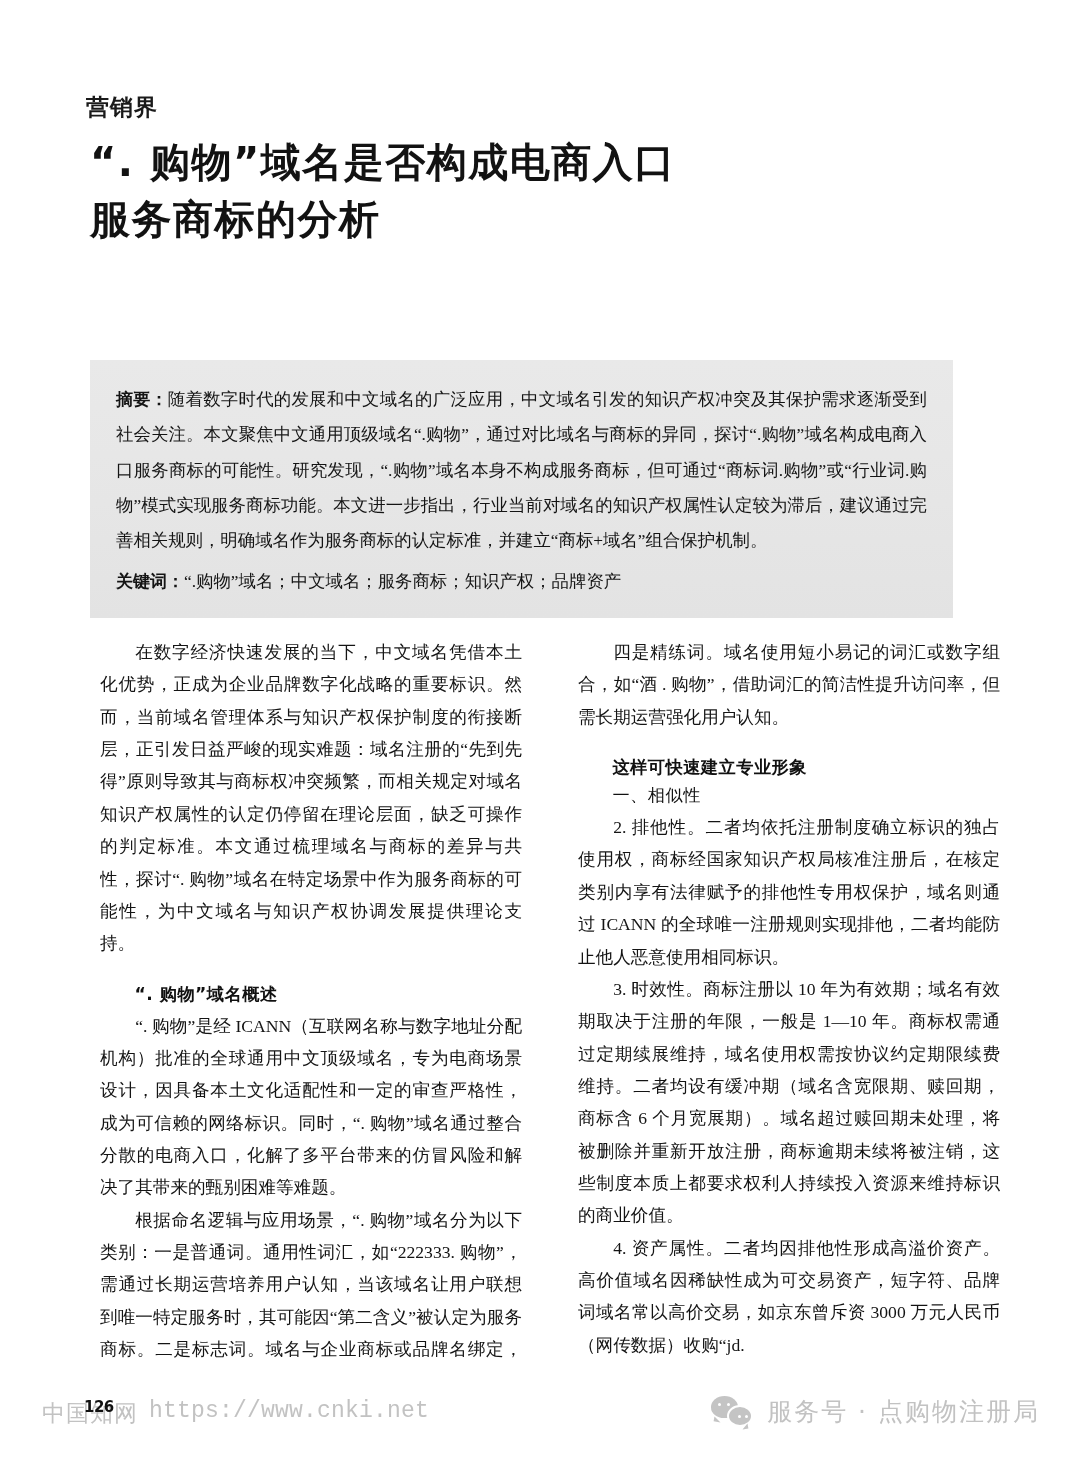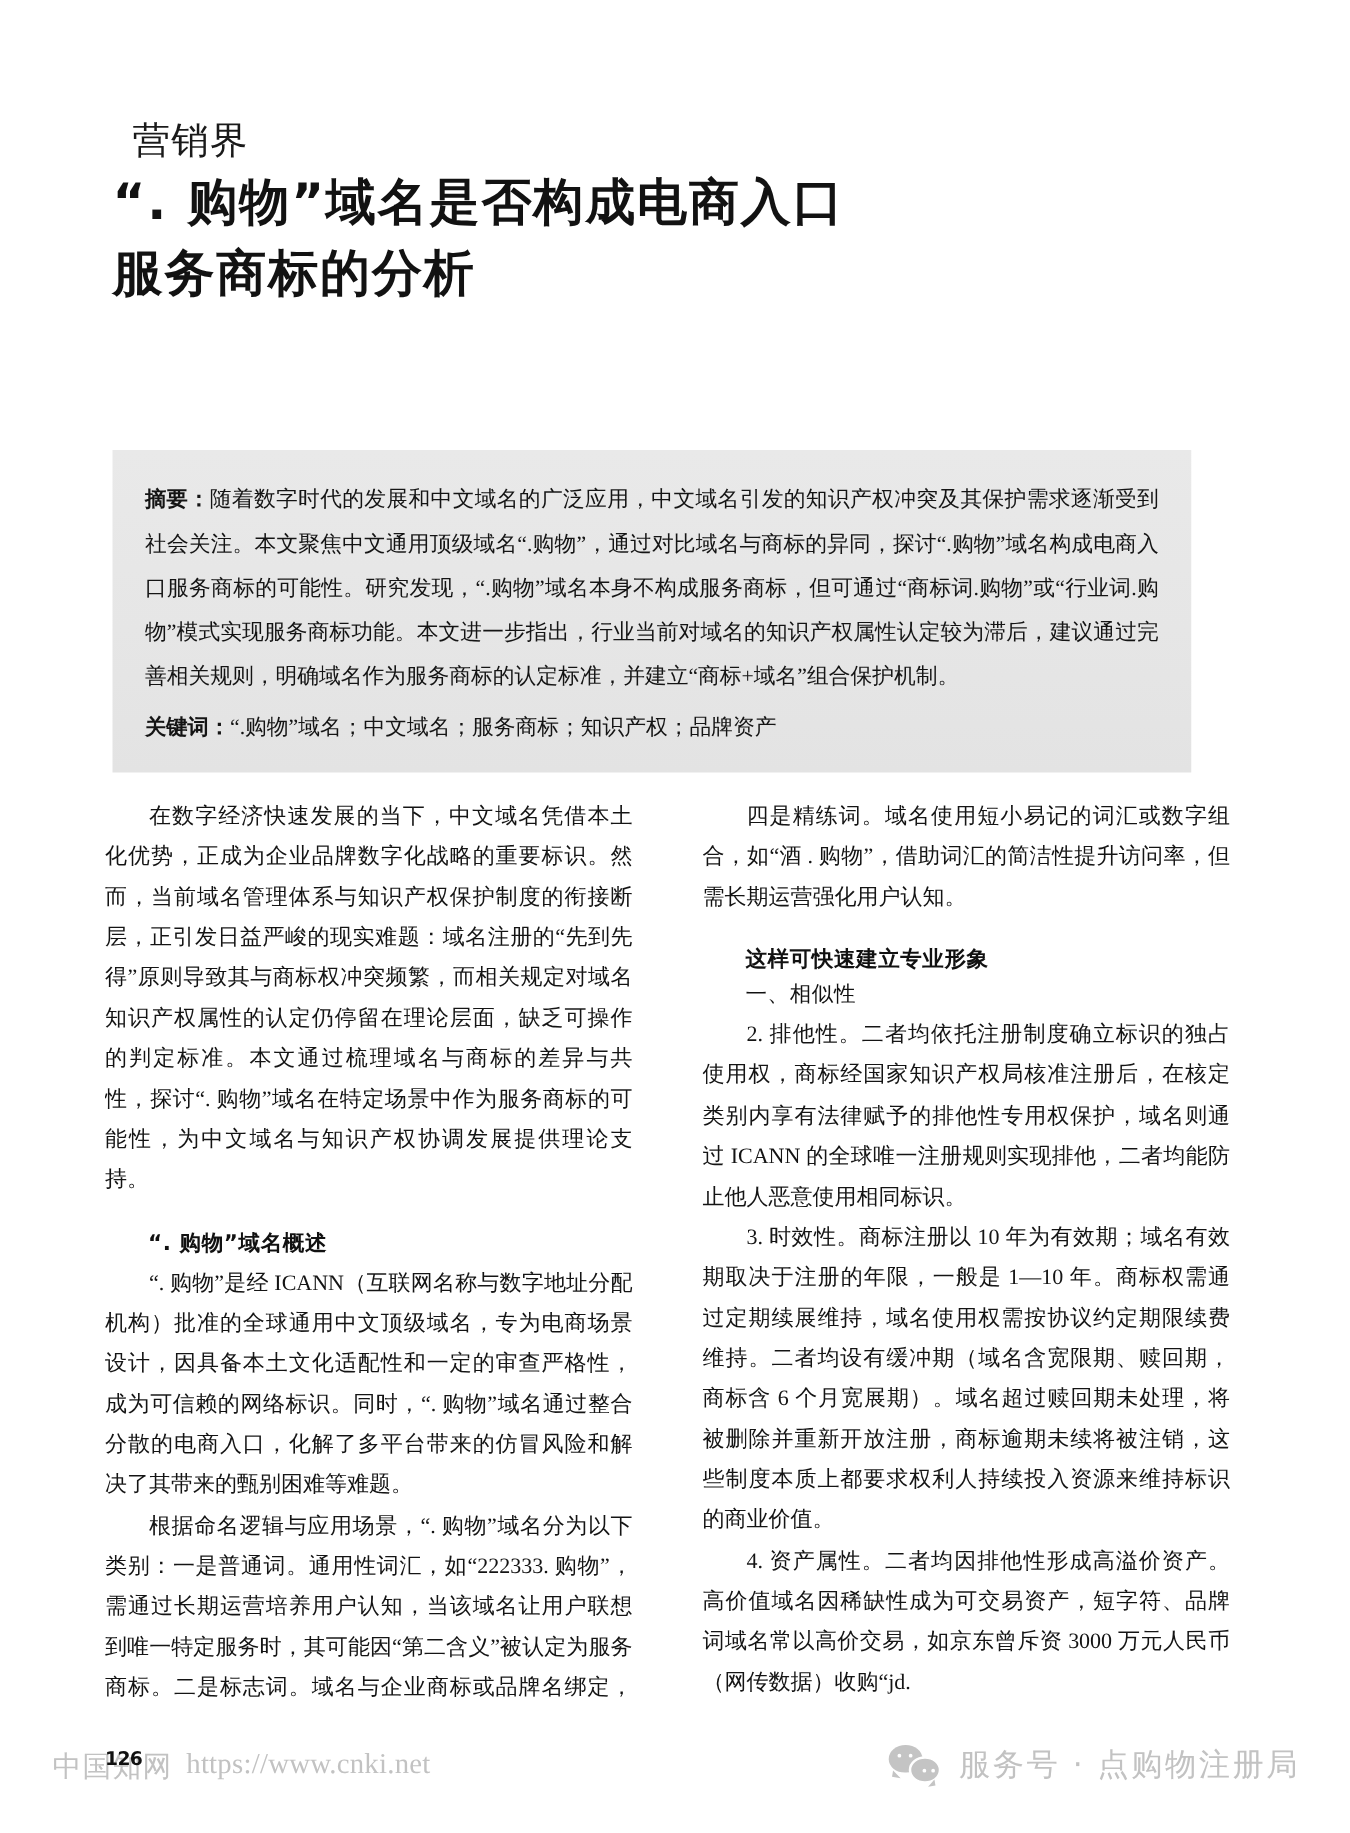--- a/index.html
+++ b/index.html
@@ -21,25 +21,24 @@
     inset: 0;
     background: #ffffff;
   }
 
   
   .journal-mark {
     position: absolute;
     left: 86px;
     top: 92px;
     font-family: "Liberation Serif", "DejaVu Serif", serif;
-    font-weight: 400;
-    font-size: 30px;
+    font-weight: 700;
+    font-size: 23px;
     letter-spacing: 1px;
     color: #1a1a1a;
-    margin-left: 20px;
   }
 
   
   .title-block {
     position: absolute;
     left: 90px;
     top: 134px;
     width: 900px;
     text-align: left;
   }
@@ -96,21 +95,21 @@
     margin: 6px 0 0 0;
     font-family: "Liberation Serif", "DejaVu Serif", serif;
     font-size: 17.4px;
     line-height: 1.9;
     color: #141414;
   }
 
   
   .columns {
     position: absolute;
-    left: 84px;
+    left: 100px;
     top: 636px;
     width: 900px;
     height: 730px;
     display: flex;
     gap: 56px;
   }
   .col {
     width: 422px;
     overflow: hidden;
   }
@@ -161,21 +160,21 @@
     align-items: flex-start;
     gap: 11px;
   }
   .cnki-brand {
     font-family: "DejaVu Sans", "Liberation Sans", sans-serif;
     font-size: 23px;
     color: #c2c2c2;
     letter-spacing: 1px;
   }
   .cnki-url {
-    font-family: Liberation Serif, serif;
+    font-family: Liberation Mono, monospace;
     font-size: 23px;
     color: #c2c2c2;
     letter-spacing: 0.2px;
   }
   .page-number {
     position: absolute;
     left: 84px;
     top: 1398px;
     font-family: "DejaVu Sans", "Liberation Sans", sans-serif;
     font-weight: 700;

